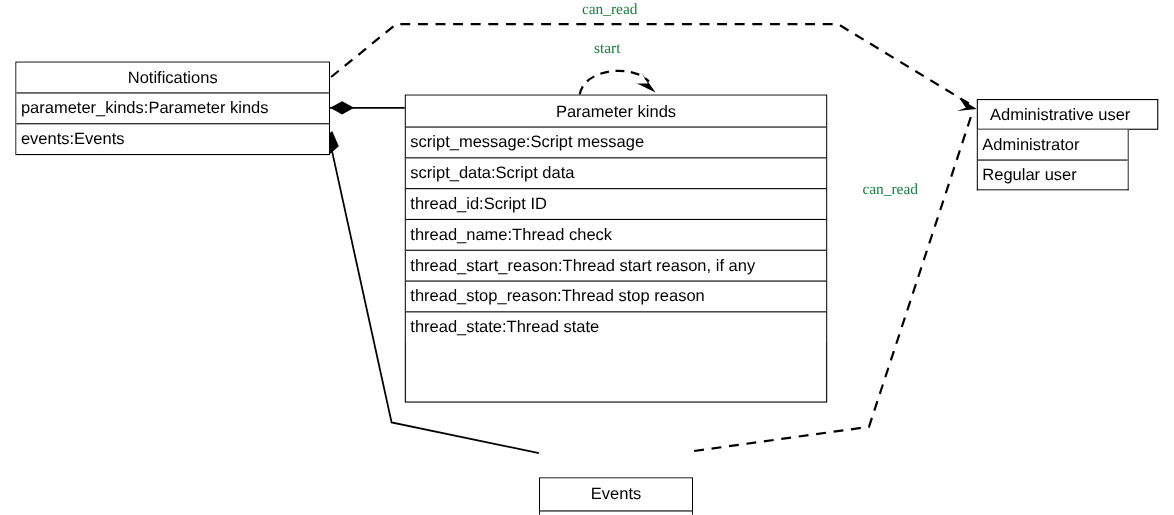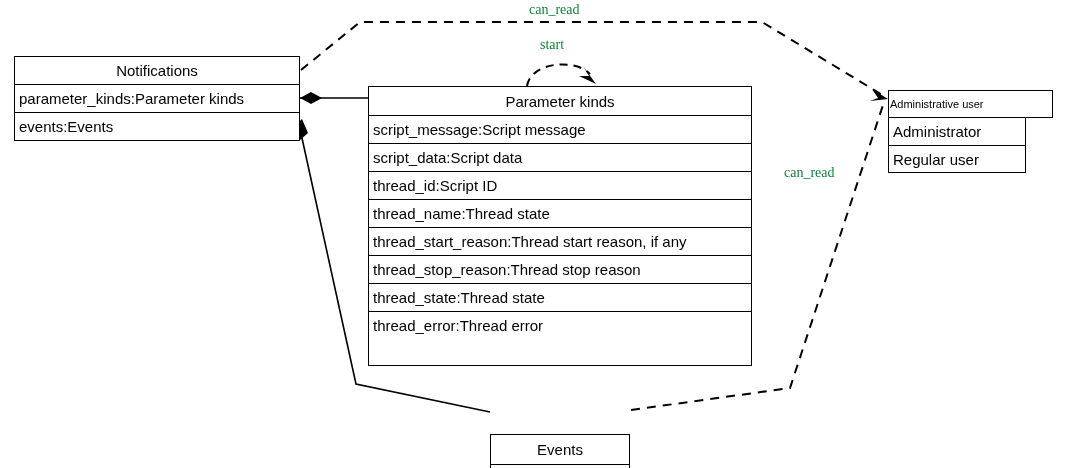--- a/index.html
+++ b/index.html
@@ -78,24 +78,24 @@
     left: 888px;
     top: 90px;
     width: 165px;
     height: 84px;
     border: none;
   }
   #box-admin-user .uml-title {
     width: 165px;
     height: 28px;
     border: 1px solid #000000;
-    font-size: 11px;
+    font-size: 15px;
     text-align: left;
     justify-content: flex-start;
-    padding-left: 1px;
+    padding-left: 11px;
   }
   #box-admin-user .admin-rows {
     box-sizing: border-box;
     width: 138px;
     border: 1px solid #000000;
     border-top: none;
     background: #ffffff;
   }
   #box-admin-user .uml-row {
     height: 27px;
@@ -154,25 +154,24 @@
     <div class="uml-title">Notifications</div>
     <div class="uml-row">parameter_kinds:Parameter kinds</div>
     <div class="uml-row">events:Events</div>
   </div>
 
   <div class="uml-box" id="box-parameter-kinds">
     <div class="uml-title">Parameter kinds</div>
     <div class="uml-row">script_message:Script message</div>
     <div class="uml-row">script_data:Script data</div>
     <div class="uml-row">thread_id:Script ID</div>
-    <div class="uml-row">thread_name:Thread state</div>
+    <div class="uml-row">thread_name:Thread check</div>
     <div class="uml-row">thread_start_reason:Thread start reason, if any</div>
     <div class="uml-row">thread_stop_reason:Thread stop reason</div>
     <div class="uml-row">thread_state:Thread state</div>
-    <div class="uml-row">thread_error:Thread error</div>
   </div>
 
   <div class="uml-box" id="box-admin-user">
     <div class="uml-title">Administrative user</div>
     <div class="admin-rows">
       <div class="uml-row">Administrator</div>
       <div class="uml-row">Regular user</div>
     </div>
   </div>
 

